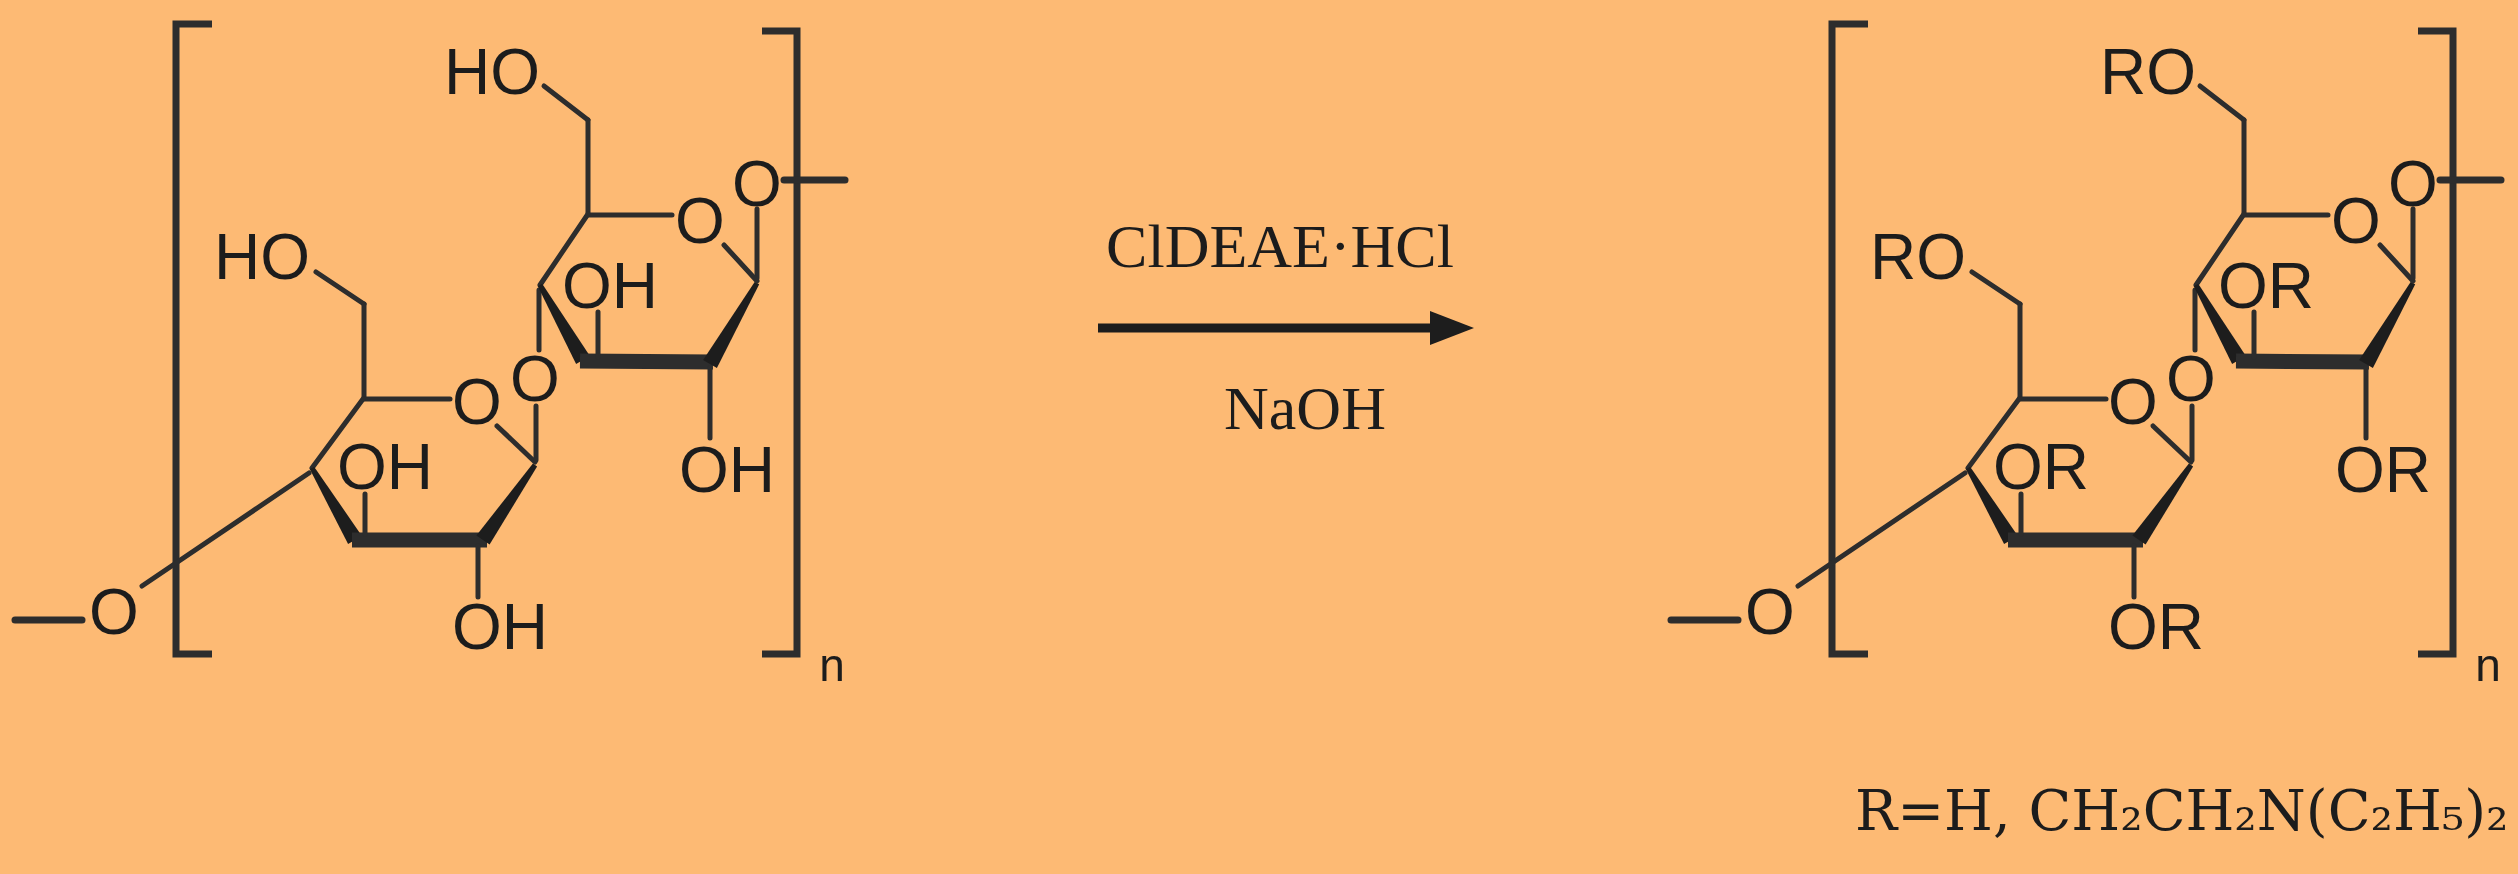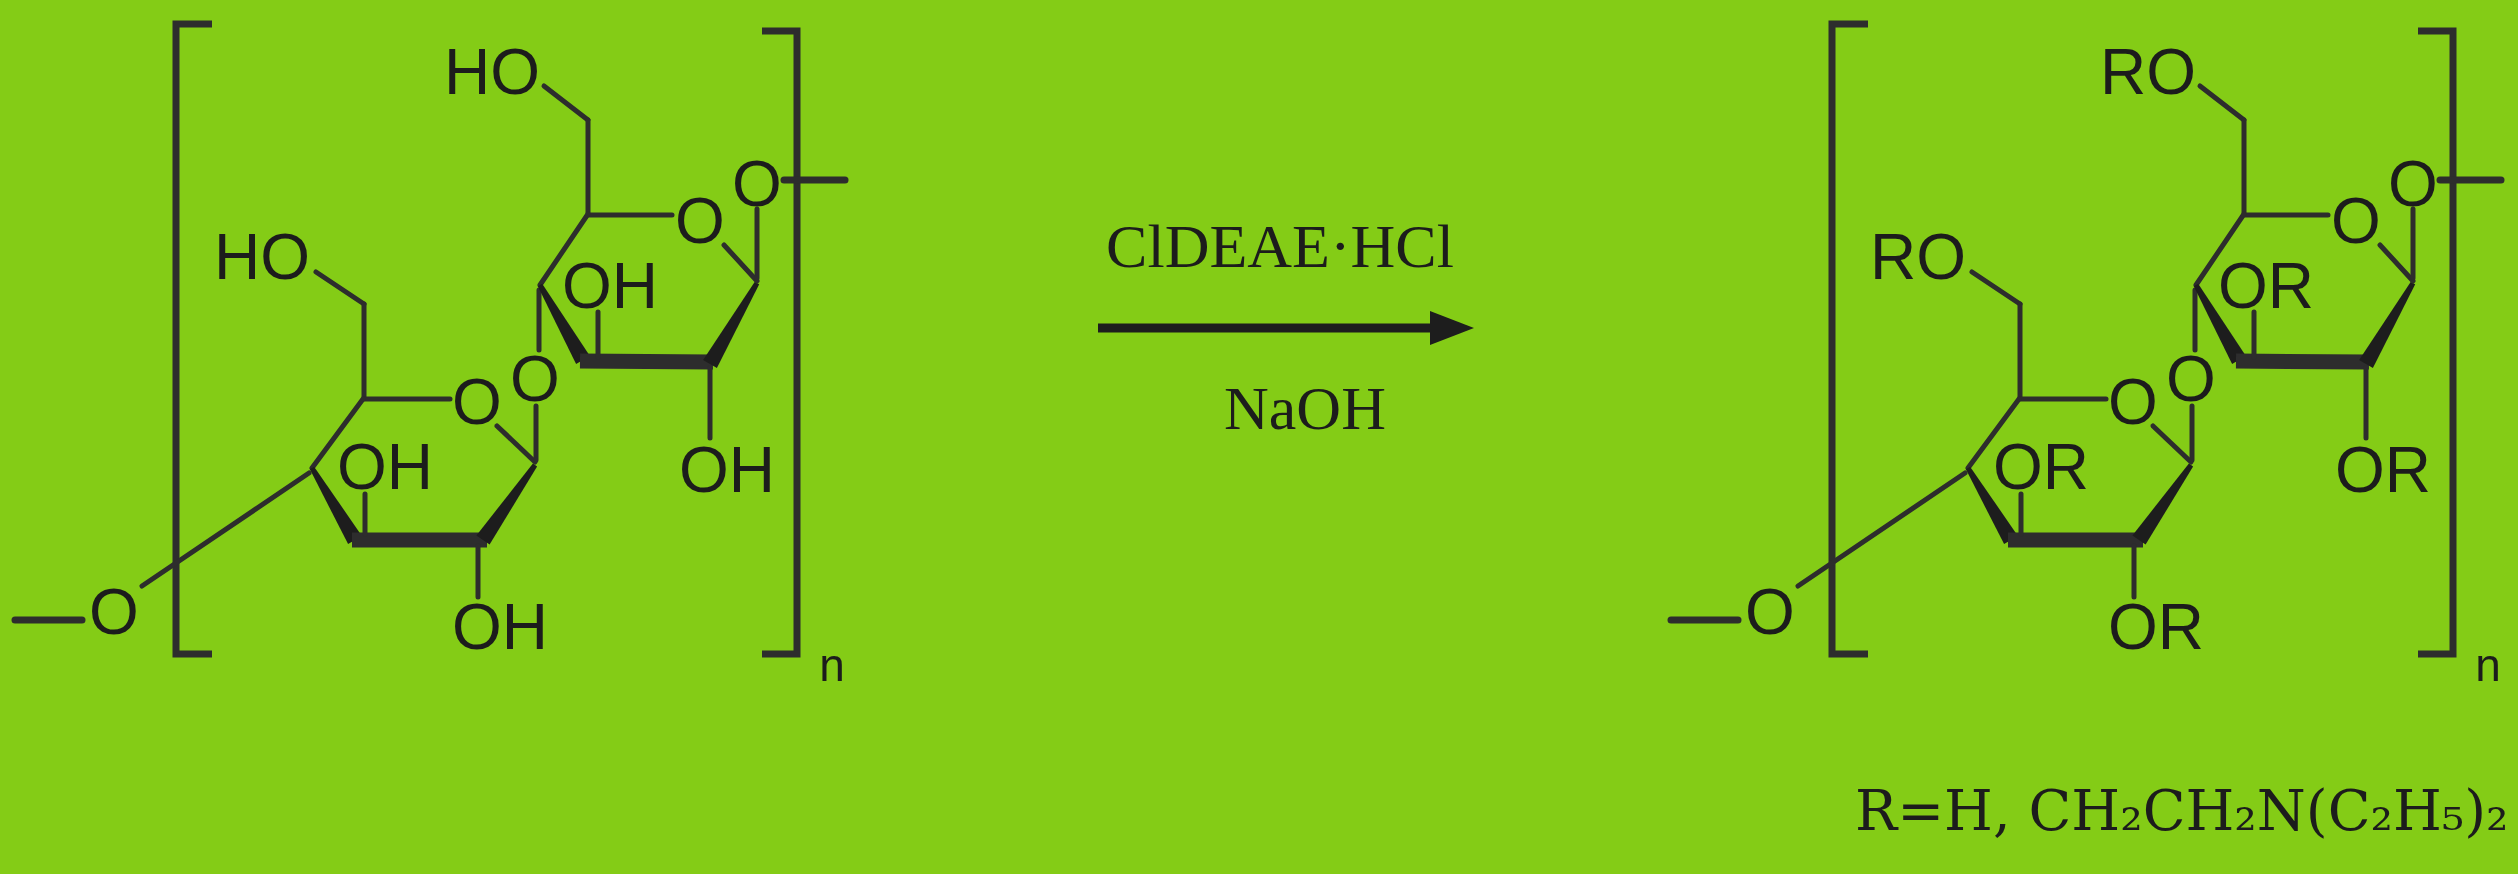--- a/index.html
+++ b/index.html
@@ -8,21 +8,21 @@
     padding: 0;
     background: #ffffff;
     width: 2518px;
     height: 874px;
     overflow: hidden;
   }
   .scheme-wrap {
     position: relative;
     width: 2518px;
     height: 874px;
-    background: #84cc16;
+    background: #fdba74;
   }
   svg { display: block; }
   .atom-label {
     font-family: "Liberation Sans", "DejaVu Sans", sans-serif;
     font-size: 64px;
     fill: #1c1c1c;
   }
   .sub-label {
     font-family: "Liberation Sans", "DejaVu Sans", sans-serif;
     font-size: 46px;

